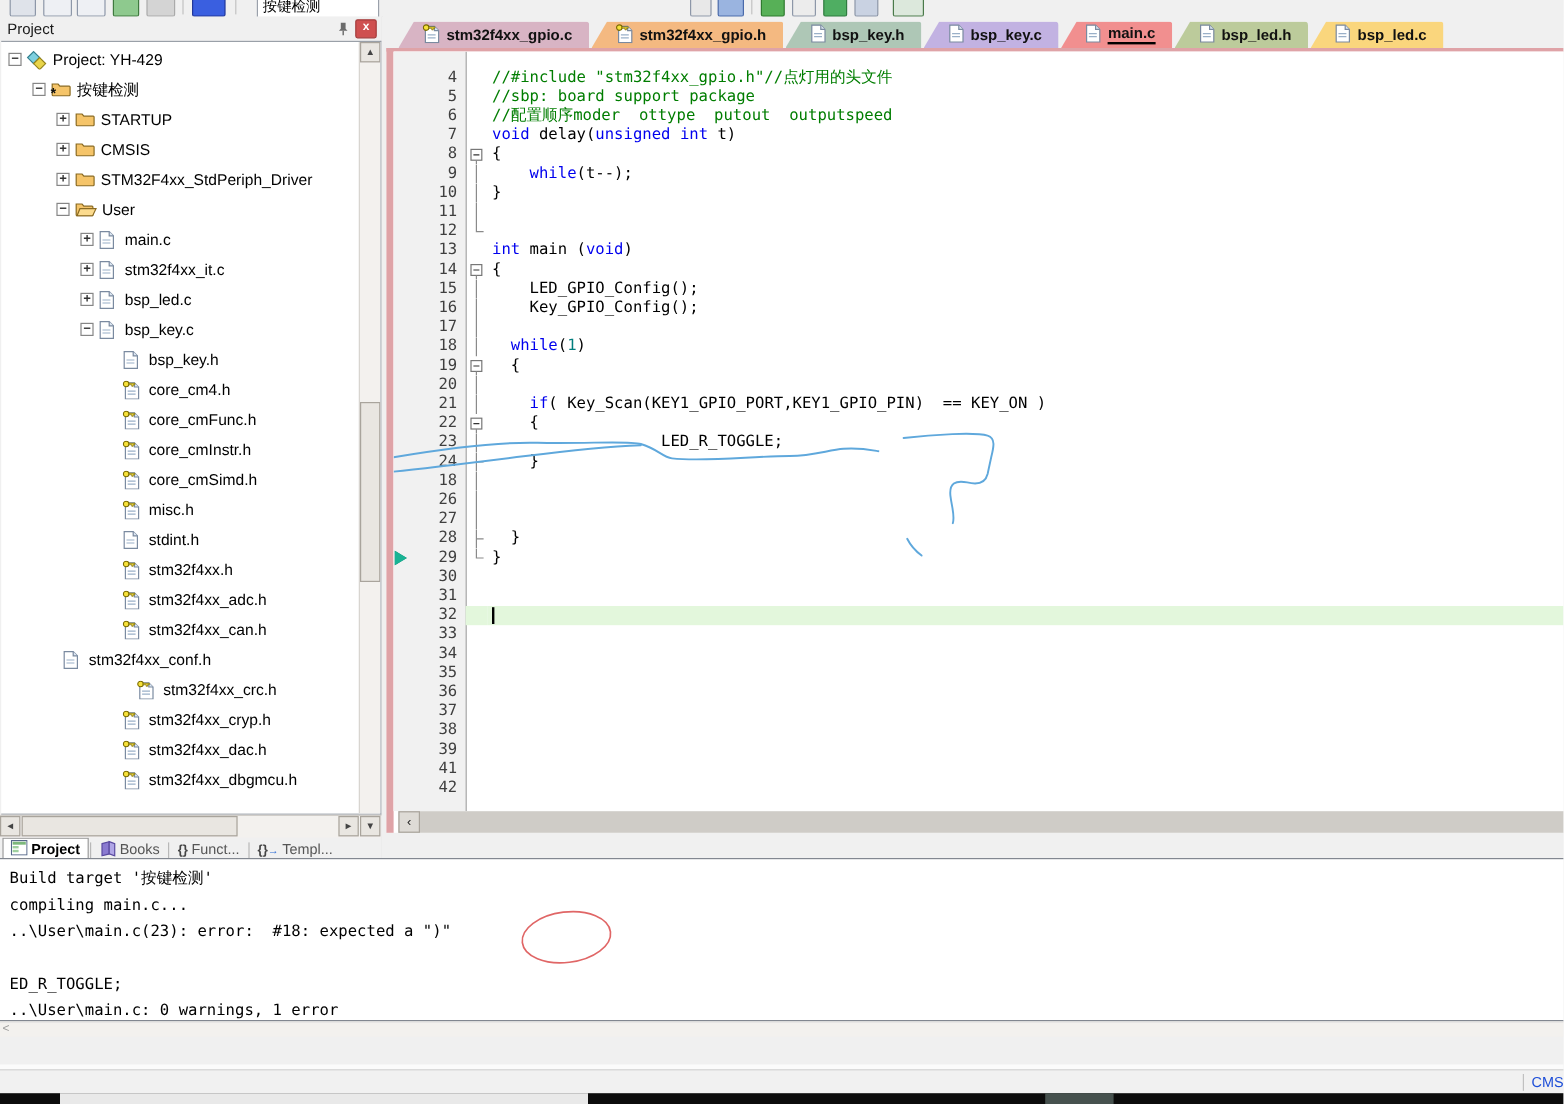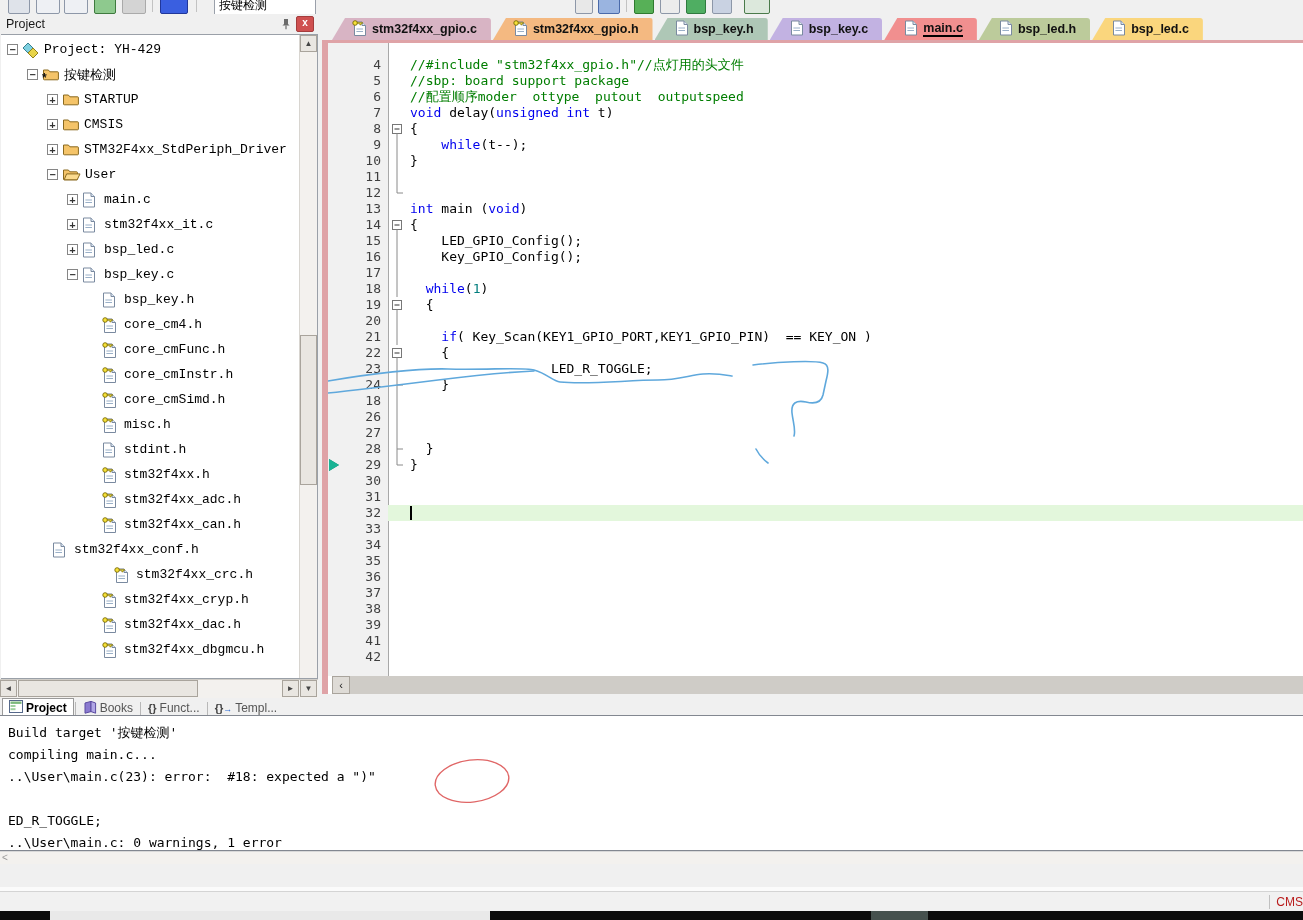--- a/index.html
+++ b/index.html
@@ -23,21 +23,21 @@
   .ph-pin{width:14px;height:14px;margin-right:3px;display:flex;align-items:center;justify-content:center;}
   .ph-close{width:16px;height:14px;background:#cf5050;border:1px solid #a43c3c;border-radius:2px;color:#fff;
     font-size:10px;line-height:12px;text-align:center;font-weight:bold;}
   .tree-wrap{position:relative;height:643px;background:#fff;border:1px solid #9aa0a8;border-left:none;margin-left:1px;overflow:hidden;}
   .tree{position:absolute;left:0;top:2px;right:17px;bottom:0;overflow:hidden;}
   .trow{height:25px;display:flex;align-items:center;white-space:nowrap;}
   .exp{flex:0 0 11px;width:11px;height:11px;margin-right:4px;border:1px solid #868686;background:#fff;
     font:bold 10px/9px "DejaVu Sans Mono",monospace;text-align:center;color:#333;box-sizing:border-box;}
   .exp.none{border:none;background:transparent;}
   .ticon{flex:0 0 18px;height:16px;margin-right:4px;}
-  .tlabel{font-size:13px;color:#000;font-family:Liberation Mono, monospace;}
+  .tlabel{font-size:13px;color:#000;}
   
   .vsb{position:absolute;right:0;top:0;bottom:0;width:17px;background:#f3f1ee;border-left:1px solid #d8d5d0;}
   .sb-btn{position:absolute;width:17px;height:17px;background:#e9e6e1;border:1px solid #a9a49c;box-sizing:border-box;
     color:#444;font-size:8px;line-height:15px;text-align:center;}
   .sb-thumb{position:absolute;background:#e9e6e1;border:1px solid #a9a49c;box-sizing:border-box;}
   .hscroll{position:relative;height:18px;background:#f3f1ee;border-top:1px solid #d0cdc8;}
   .panel-tabs{height:20px;display:flex;align-items:center;background:#f0f0f0;font-size:12px;color:#555;padding-left:2px;}
   .ptab{display:flex;align-items:center;gap:3px;padding:1px 6px;height:17px;}
   .ptab.active{background:#fff;border:1px solid #9a9a9a;font-weight:bold;color:#000;}
   .ptab-sep{border-left:1px solid #b8b8b8;height:13px;margin:0 1px;}
@@ -77,21 +77,21 @@
   .build-content{position:relative;height:136px;background:#fff;border:1px solid #828790;border-left:none;border-right:none;box-sizing:border-box;overflow:hidden;}
   .bline{height:22px;padding-left:8px;white-space:pre;
     font:13px/22px "DejaVu Sans Mono","Liberation Mono",monospace;color:#000;}
   .build-scroll{position:relative;height:12px;background:#f3f1ee;border-top:1px solid #d8d8d8;}
   .build-scroll .larr{position:absolute;left:2px;top:0;font-size:10px;color:#9a9a9a;line-height:11px;}
   
   .status-gap{position:absolute;left:0;top:887px;width:1303px;height:4px;background:#fbfbfb;}
   .statusbar{position:absolute;left:0;top:891px;width:1303px;height:20px;background:#f1f1f1;border-top:1px solid #d4d4d4;}
   .statusbar .sb-right{position:absolute;right:0;top:0;height:20px;display:flex;align-items:center;}
   .statusbar .sb-vsep{border-left:1px solid #c0c0c0;height:14px;margin-right:6px;}
-  .statusbar .sb-text{font-size:12px;color:#b91c1c;}
+  .statusbar .sb-text{font-size:12px;color:#1d4ed8;}
   .taskbar{position:absolute;left:0;top:911px;width:1303px;height:9px;background:#0c0c0c;}
   .taskbar .seg1{position:absolute;left:50px;top:0;width:440px;height:9px;background:#e9e9e9;}
   .taskbar .seg2{position:absolute;left:871px;top:0;width:57px;height:9px;background:#46514e;}
 </style>
 </head>
 <body>
 
 <div class="toolbar">
   <div class="tb-ic" style="left:8px;width:20px;"></div>
   <div class="tb-ic" style="left:36px;width:22px;background:#eef0f4;"></div>

